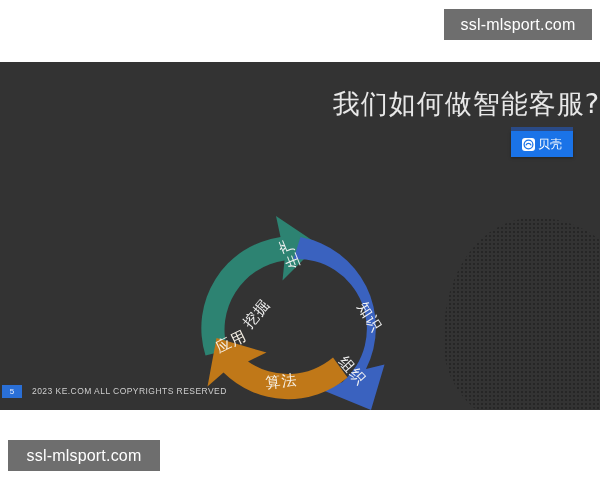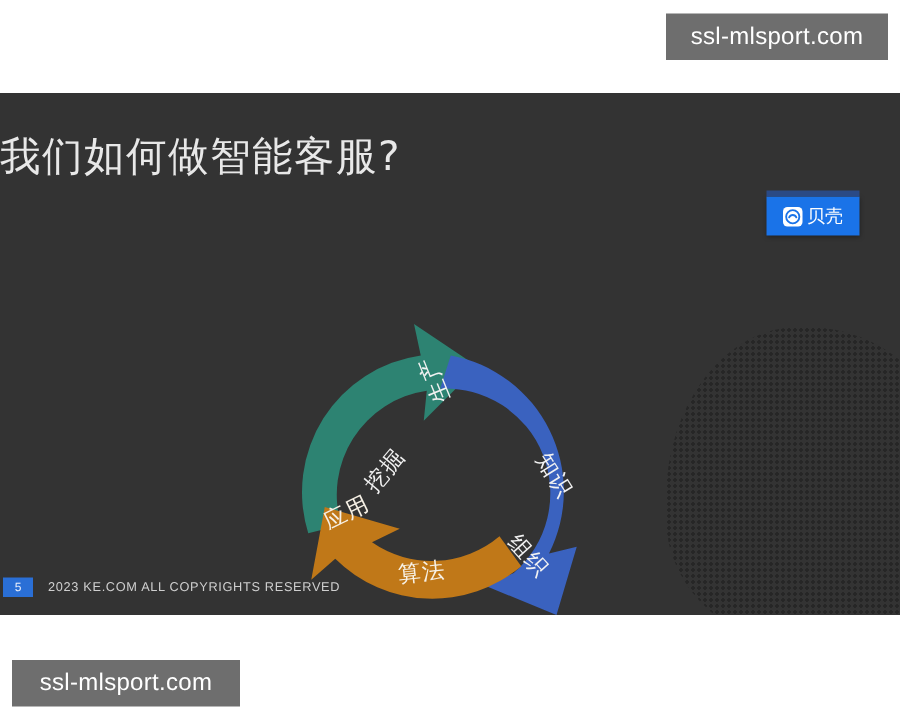--- a/index.html
+++ b/index.html
@@ -66,21 +66,21 @@
     opacity: 0.95;
     pointer-events: none;
   }
 
   
   #slide-title {
     position: absolute;
     left: 0;
     top: 24px;
     width: 600px;
-    text-align: left;
+    text-align: right;
     color: #e8e8e8;
     font-size: 27px;
     font-weight: normal;
     letter-spacing: 1px;
     font-family: "DejaVu Sans", "Liberation Sans", sans-serif;
   }
 
   
   #brand-badge {
     position: absolute;

